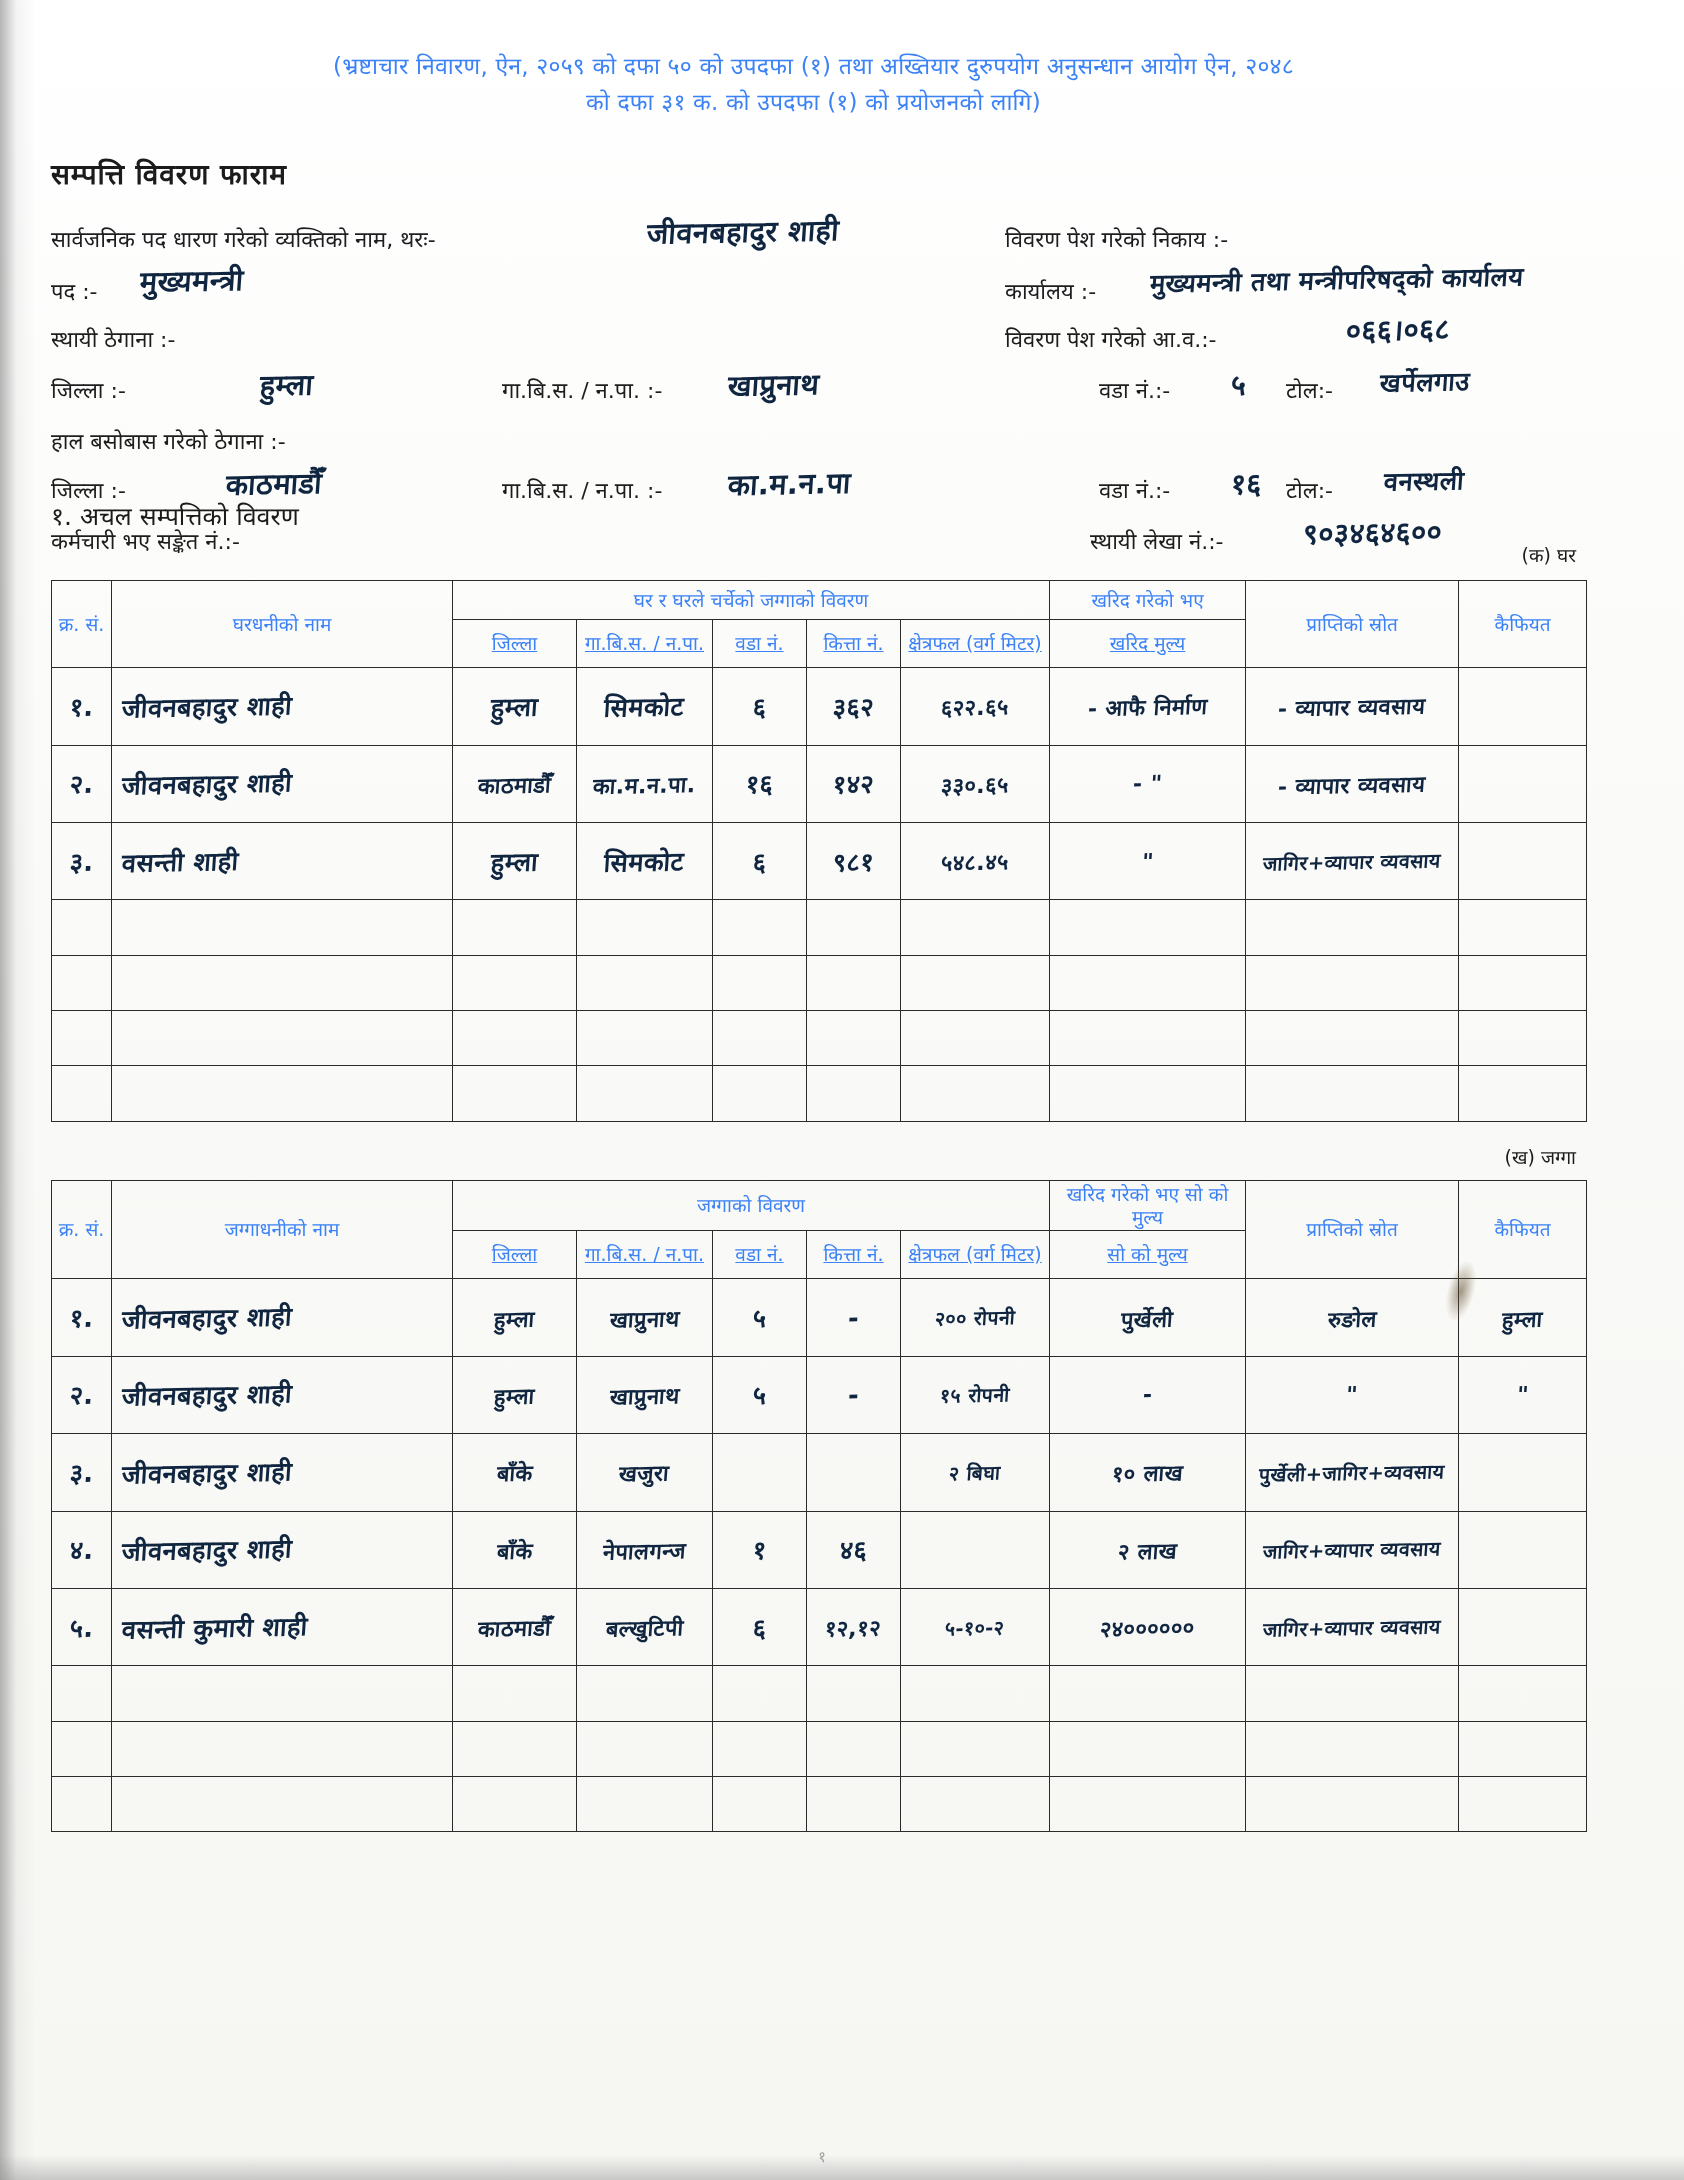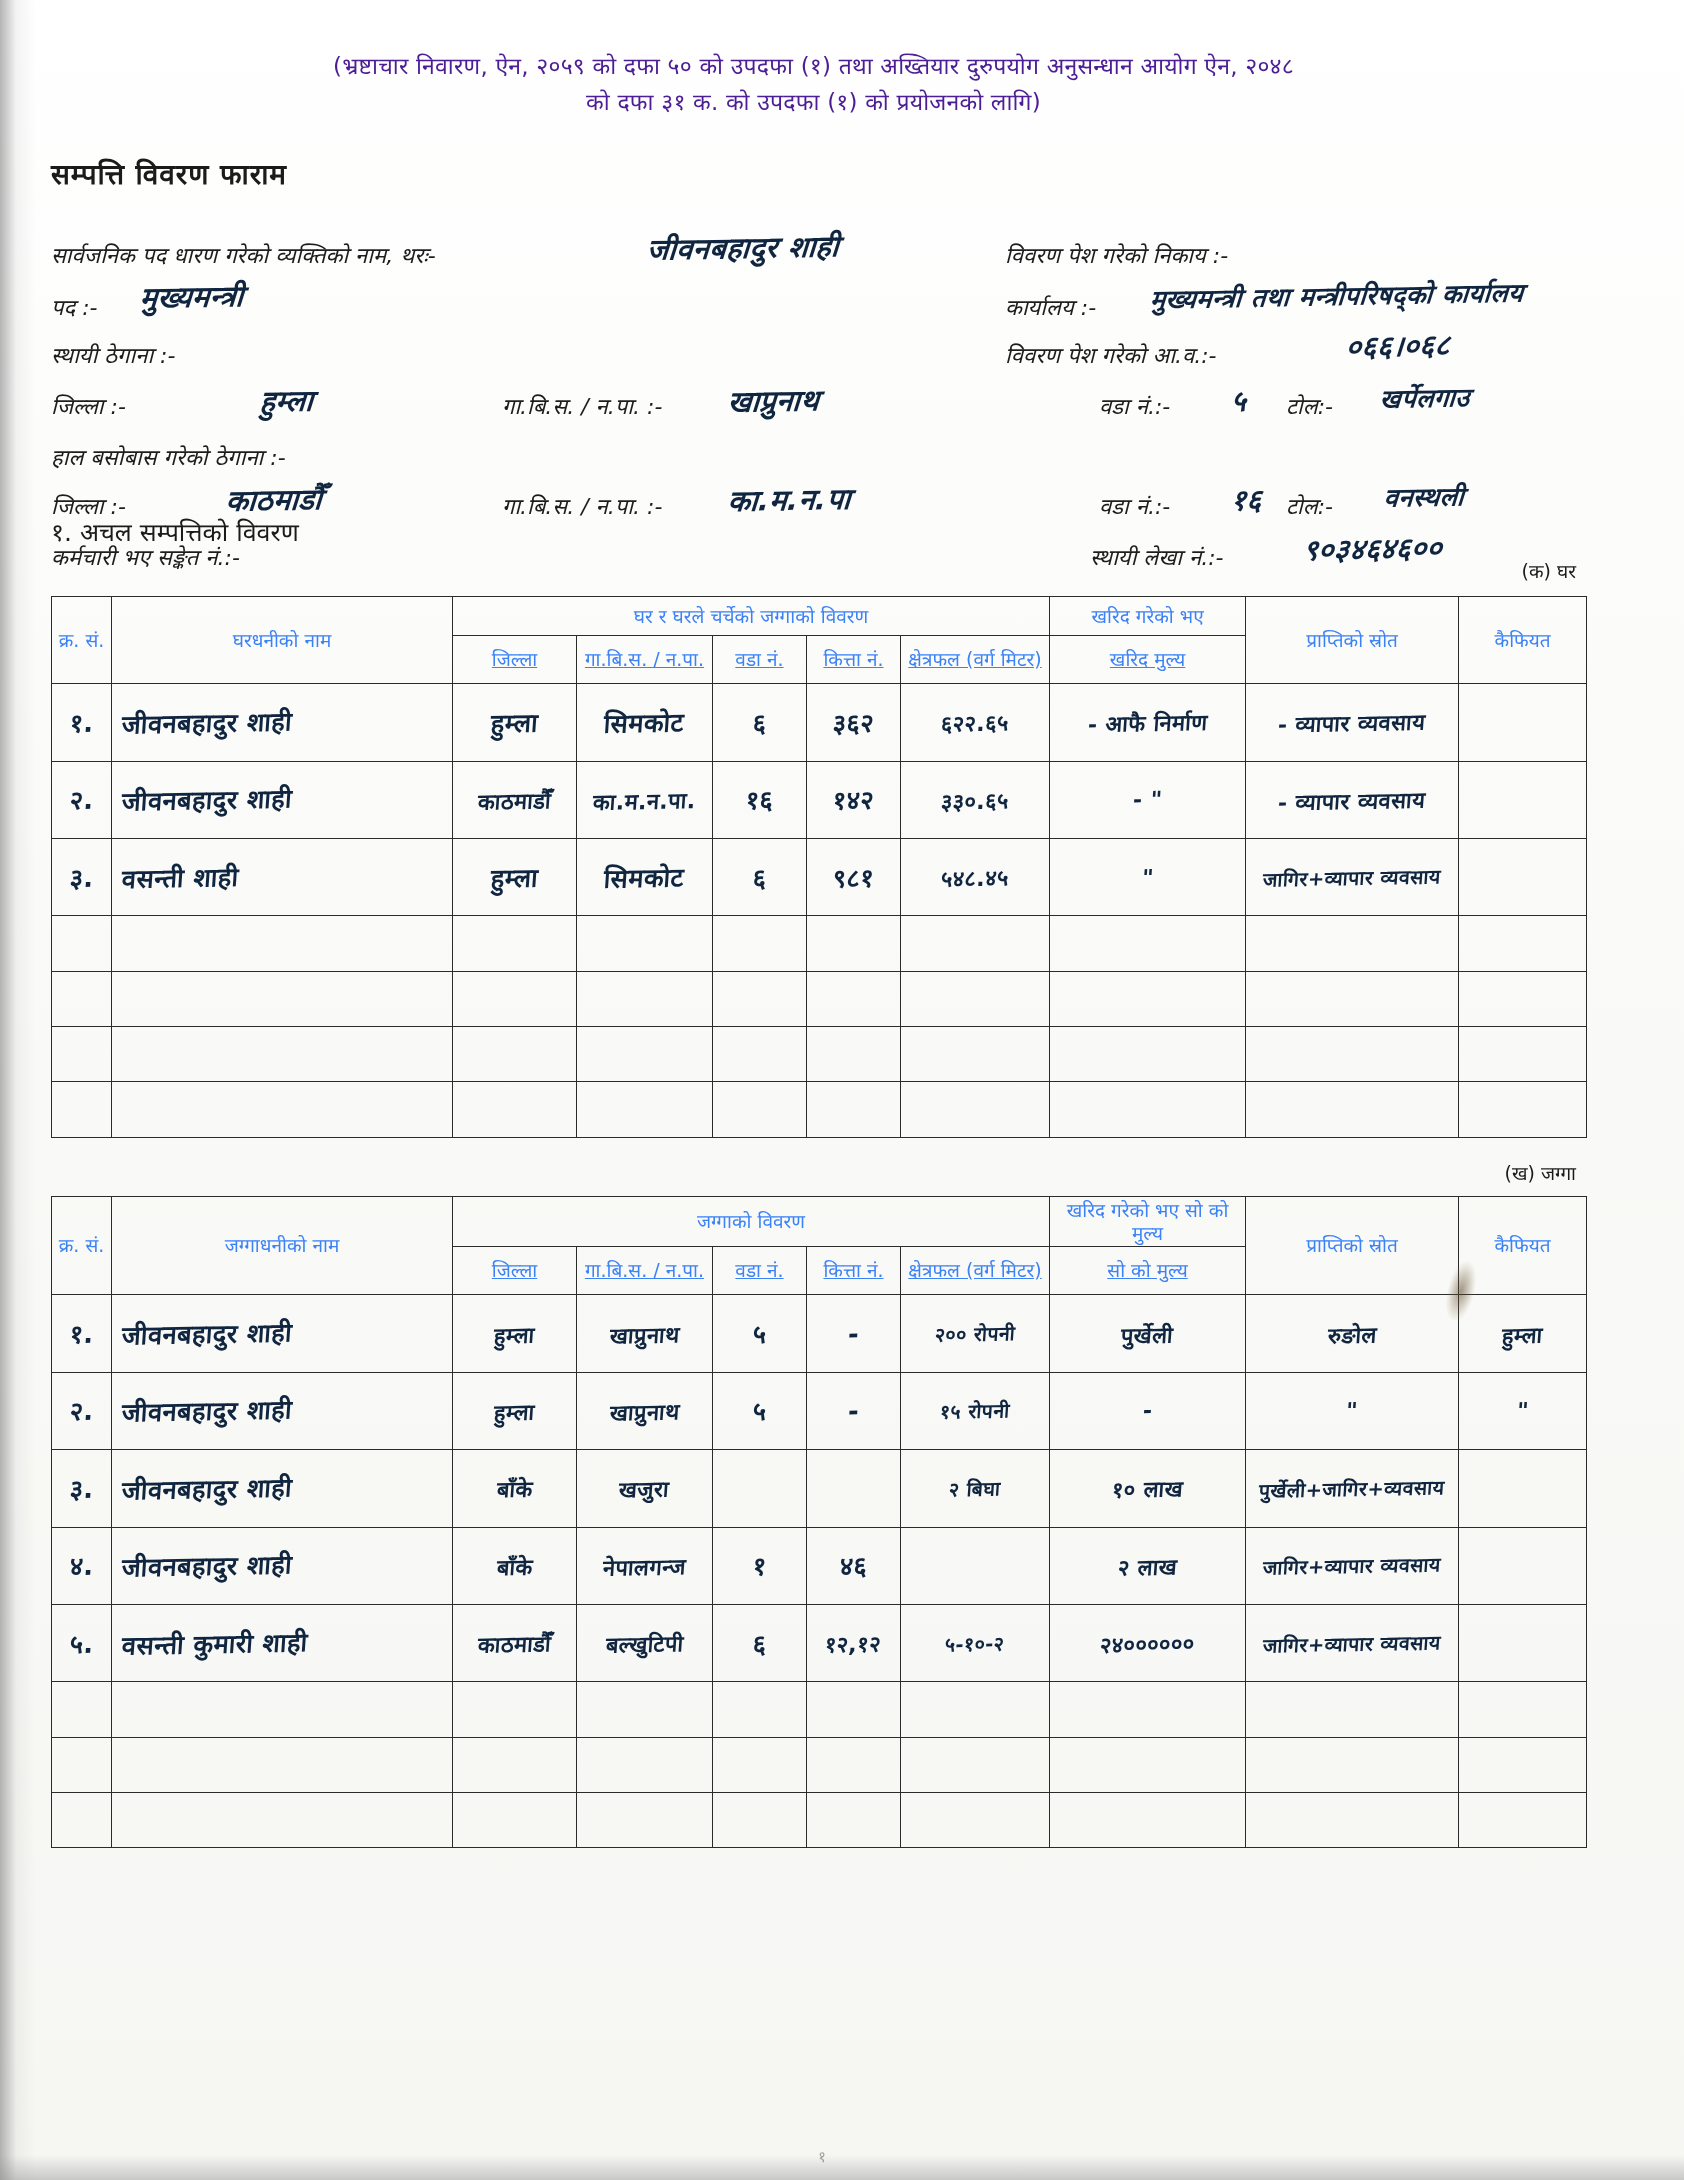--- a/index.html
+++ b/index.html
@@ -42,21 +42,21 @@
     left: 51px;
     top: 49px;
     width: 1525px;
   }
 
   .legal-note {
     text-align: center;
     font-size: 23px;
     line-height: 1.55;
     letter-spacing: 0.2px;
-    color: #4c1d95;
+    color: #3b82f6;
   }
   .legal-note .l2 { display:block; }
 
   .doc-title {
     text-align: left;
     font-size: 28px;
     font-weight: bold;
     margin-top: 34px;
     letter-spacing: 0.9px;
   }
@@ -74,21 +74,21 @@
   .hw.sm { font-size: 22px; }
   .hw.xs { font-size: 19.6px; }
   .hw.lg { font-size: 29px; }
 
   .printed {
     font-size: 22px;
     color: #1d1d1d;
   }
 
   
-  .fields { position: relative; margin-top: 38px; height: 281px; font-style: italic; }
+  .fields { position: relative; margin-top: 22px; height: 281px; }
   .fld { position: absolute; white-space: nowrap; }
 
   .section-heading {
     font-size: 25px;
     margin-top: 3px;
   }
   .sub-heading { font-size: 19px; margin-top: 10.2px; text-align: right; }
 
   table.grid {
     border-collapse: collapse;

